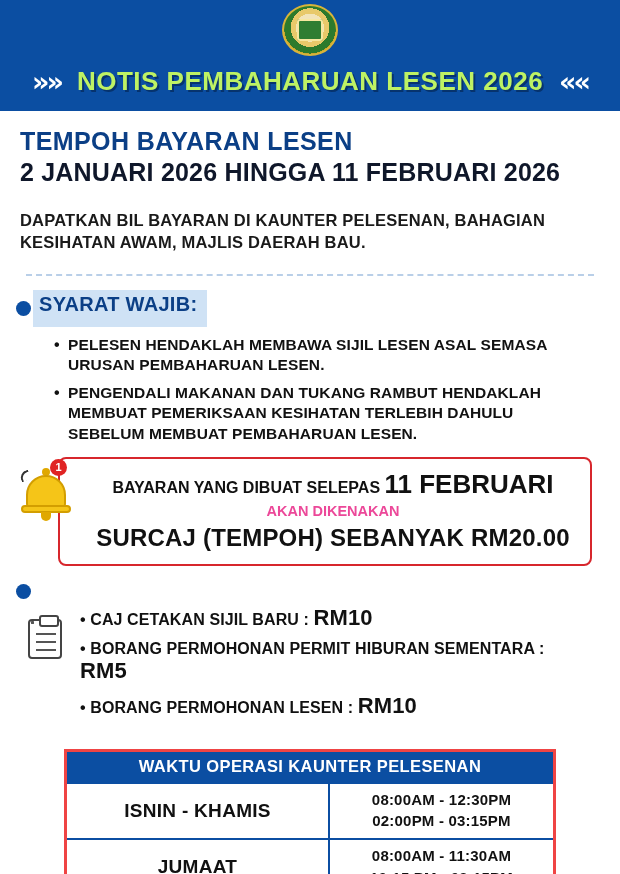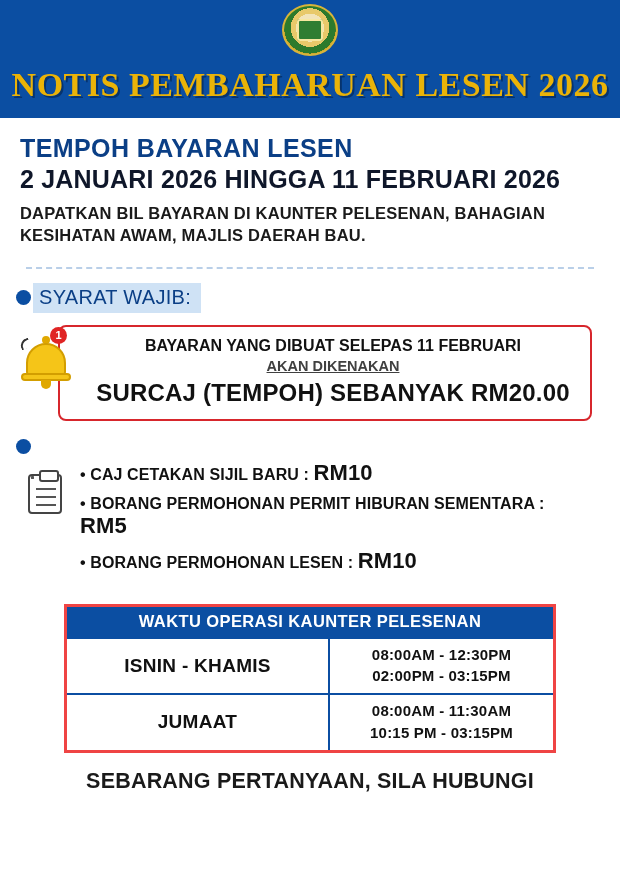--- a/index.html
+++ b/index.html
@@ -52,26 +52,26 @@
   }
   .chev {
     color: #ffffff;
     font-size: 27px;
     font-weight: 700;
     letter-spacing: -3px;
     line-height: 1;
     font-family: "DejaVu Sans", sans-serif;
   }
   .main-title {
-    color: #eab308;
-    font-size: 34px;
+    color: #bef264;
+    font-size: 26px;
     font-weight: 700;
     letter-spacing: 0.5px;
     text-shadow: 2px 2px 0 #06336e;
-    font-family: Liberation Serif, serif;
+    font-family: Liberation Sans, sans-serif;
     white-space: nowrap;
   }
 
   
   .period {
     text-align: left;
     padding: 16px 20px 10px 20px;
   }
   .period .l1 {
     color: #0b3f86;
@@ -83,21 +83,21 @@
     color: #0f172a;
     font-size: 25px;
     font-weight: 700;
     letter-spacing: 0.2px;
     margin-top: 2px;
   }
   .period .l3 {
     color: #1a1a1a;
     font-size: 16.5px;
     font-weight: 600;
-    margin-top: 8px;
+    margin-top: 22px;
     line-height: 1.35;
     letter-spacing: 0.2px;
   }
   .divider {
     border-top: 2px dashed #b9cfe8;
     margin: 10px 26px 0 26px;
   }
 
   
   .sec-head {
@@ -109,22 +109,22 @@
     width: 15px; height: 15px;
     border-radius: 50%;
     background: #0b4ea2;
     margin-right: 2px;
     flex: none;
   }
   .sec-label {
     background: #cfe2f5;
     color: #0b3f86;
     font-size: 20px;
-    font-weight: 400;
-    padding: 3px 10px 4px 6px;
+    font-weight: 700;
+    padding: 3px 10px 11px 6px;
     letter-spacing: 0.3px;
   }
 
   
   ul.reqs {
     margin: 8px 34px 0 54px;
     list-style: none;
   }
   ul.reqs li {
     position: relative;
@@ -154,29 +154,28 @@
     border-radius: 8px;
     padding: 10px 14px 12px 30px;
     text-align: center;
   }
   .s-line1 {
     color: #111;
     font-size: 16px;
     font-weight: 600;
   }
   .s-line1 b {
-    font-size: 16px;
+    font-size: 26px;
     font-weight: 700;
   }
   .s-line2 {
-    color: #404040;
+    color: #ec4899;
     font-size: 14.5px;
     font-weight: 600;
     margin-top: 3px;
-    text-decoration: underline;
   }
   .s-line3 {
     color: #111;
     font-size: 24px;
     font-weight: 700;
     margin-top: 5px;
     letter-spacing: 0.2px;
   }
   .bell {
     position: absolute;
@@ -370,20 +369,24 @@
     <div class="l1">TEMPOH BAYARAN LESEN</div>
     <div class="l2">2 JANUARI 2026 HINGGA 11 FEBRUARI 2026</div>
     <div class="l3">DAPATKAN BIL BAYARAN DI KAUNTER PELESENAN, BAHAGIAN KESIHATAN AWAM, MAJLIS DAERAH BAU.</div>
   </div>
   <div class="divider"></div>
 
   <div class="sec-head">
     <span class="bullet-dot"></span>
     <span class="sec-label">SYARAT WAJIB:</span>
   </div>
+  <ul class="reqs">
+    <li>PELESEN HENDAKLAH MEMBAWA SIJIL LESEN ASAL SEMASA URUSAN PEMBAHARUAN LESEN.</li>
+    <li>PENGENDALI MAKANAN DAN TUKANG RAMBUT HENDAKLAH MEMBUAT PEMERIKSAAN KESIHATAN TERLEBIH DAHULU SEBELUM MEMBUAT PEMBAHARUAN LESEN.</li>
+  </ul>
 
   <div class="surcharge-wrap">
     <div class="bell">
       <div class="ring"></div>
       <div class="top"></div>
       <div class="body"></div>
       <div class="lip"></div>
       <div class="clap"></div>
       <div class="badge">1</div>
     </div>

